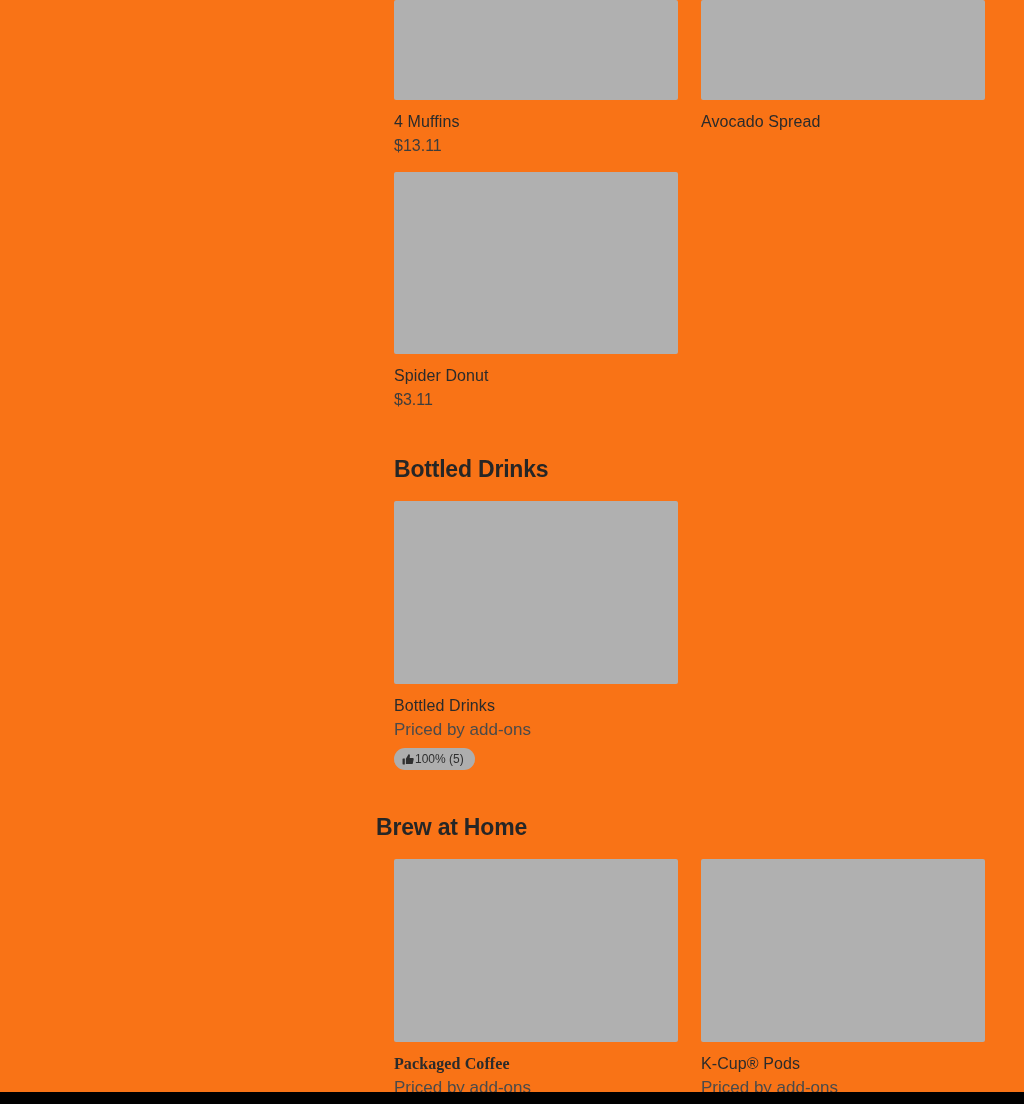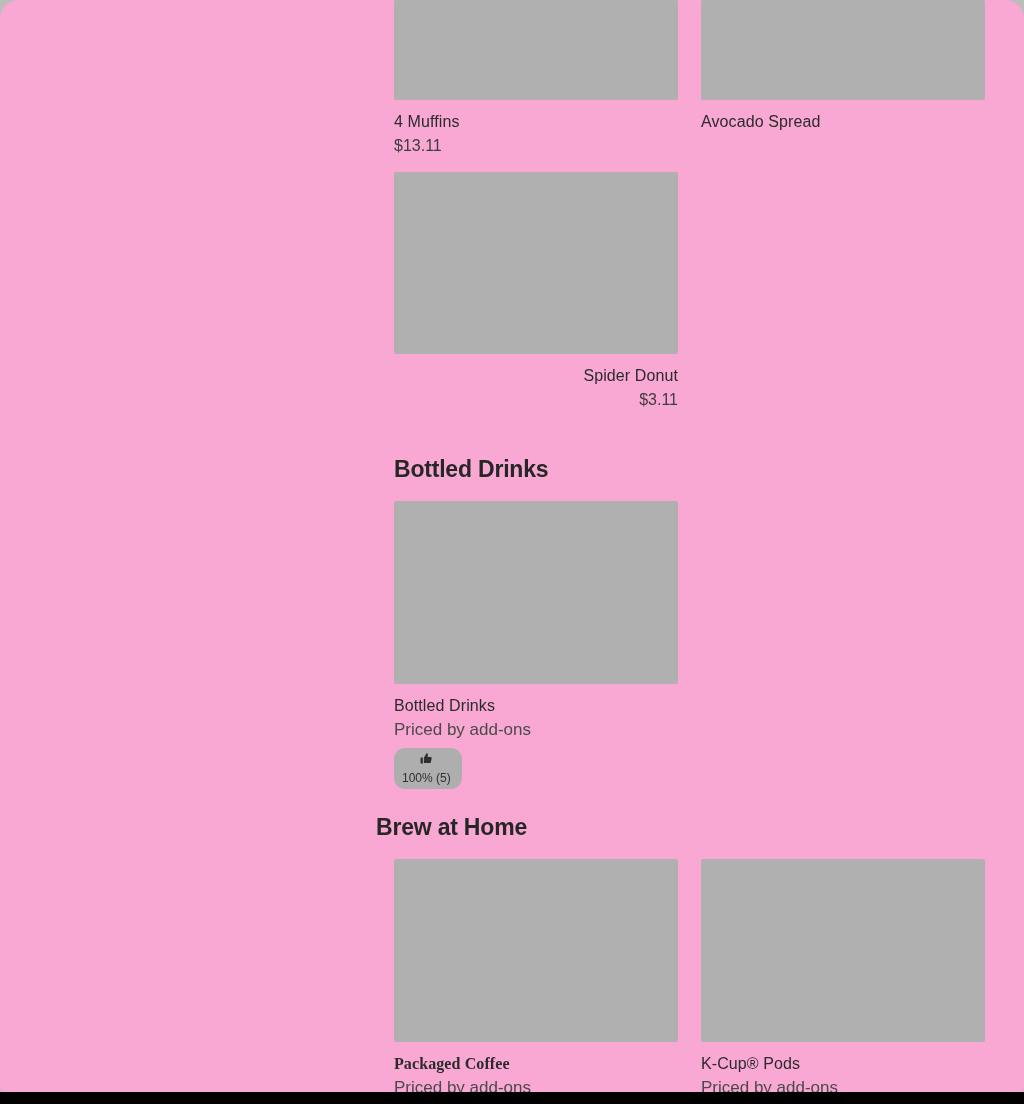--- a/index.html
+++ b/index.html
@@ -13,22 +13,21 @@
   body {
     background: #bcbcbc;
     font-family: "Liberation Sans", sans-serif;
     position: relative;
   }
 
   
   .page {
     position: absolute;
     inset: 0;
-    background: #f9a8d4;
-    border-radius: 19px;
+    background: #f97316;
   }
 
   
   .tile-grid {
     display: grid;
     grid-template-columns: 284px 284px;
     column-gap: 23px;
     row-gap: 0px;
     align-items: start;
   }
@@ -70,29 +69,27 @@
     margin-top: 5px;
     font-size: 16px;
     line-height: 17px;
     color: #3d3d3d;
   }
 
   
   .rating-badge {
     display: inline-flex;
     align-items: center;
-    gap: 6px;
     margin-top: 10px;
     padding: 4px 11px 4px 8px;
     background: #aeaeae;
     border-radius: 11px;
     font-size: 12px;
     line-height: 14px;
     color: #2f2f2f;
-    flex-direction: column;
   }
 
   .thumb-icon {
     display: inline-block;
     width: 13px;
     height: 13px;
     flex: 0 0 13px;
   }
   .thumb-icon svg { display: block; width: 13px; height: 13px; }
 
@@ -103,21 +100,21 @@
     font-weight: bold;
     color: #262626;
     letter-spacing: -0.2px;
   }
 
   .sec-bottled  { position: absolute; left: 394px; top: 455px; }
   .sec-brew     { position: absolute; left: 376px; top: 813px; }
 
   
   .block-top     { position: absolute; left: 394px; top: 0px;    width: 591px; }
-  .block-donut   { position: absolute; left: 394px; top: 172px;  width: 284px; text-align: right; }
+  .block-donut   { position: absolute; left: 394px; top: 172px;  width: 284px; }
   .block-bottled { position: absolute; left: 394px; top: 501px;  width: 284px; }
   .block-brew    { position: absolute; left: 394px; top: 859px;  width: 591px; }
 
   
   .bottom-bar {
     position: absolute;
     left: 0;
     top: 1092px;
     width: 1024px;
     height: 12px;

